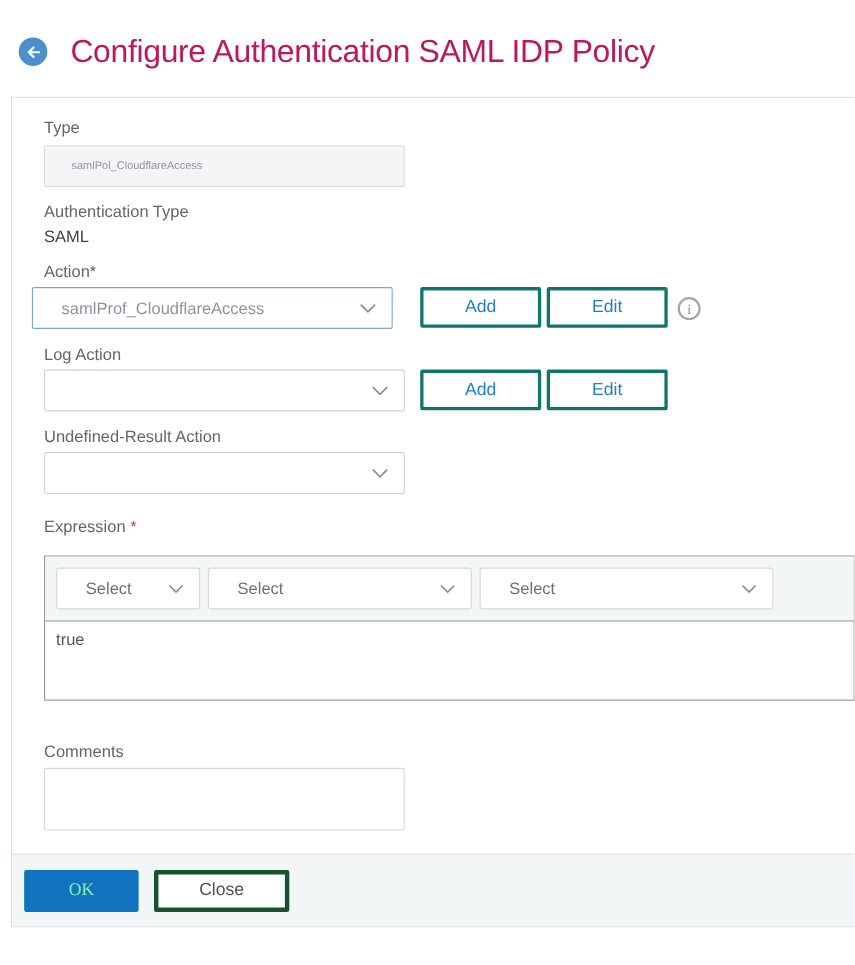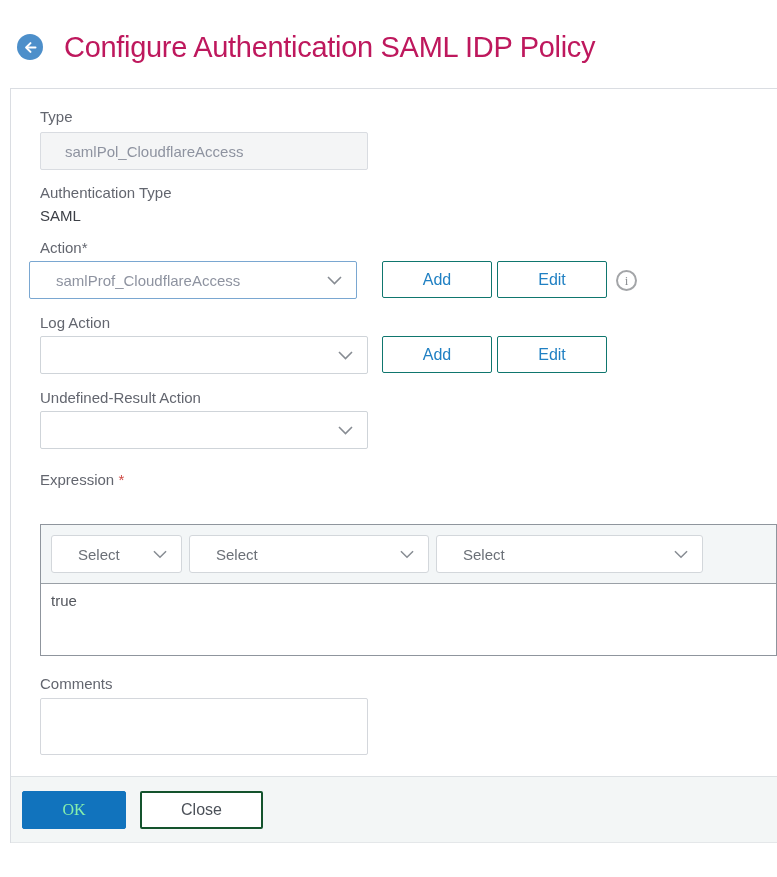--- a/index.html
+++ b/index.html
@@ -52,21 +52,21 @@
   }
   .required-mark { color: #cf4944; }
 
   .text-input {
     width: 328px; height: 38px;
     background: #f4f5f6;
     border: 1px solid #d9dce1;
     border-radius: 2px;
     padding: 0 22px 0 24px;
     font-family: "Liberation Sans", sans-serif;
-    font-size: 15px;
+    font-size: 10px;
     color: #8e93a0;
     outline: none;
   }
 
   .auth-value {
     font-size: 15px;
     font-weight: normal;
     color: #3c3f46;
   }
 
@@ -85,42 +85,42 @@
     font-size: 15px;
     color: #8e93a0;
     overflow: hidden;
     white-space: nowrap;
   }
   .custom-select .chev { flex: none; display: flex; }
 
   .btn-outline-blue {
     width: 110px; height: 37px;
     background: #ffffff;
-    border: 1px solid #0f766e;
+    border: 3px solid #0f766e;
     border-radius: 2px;
     color: #2080c3;
     font-family: "Liberation Sans", sans-serif;
     font-size: 16px;
     cursor: pointer;
   }
   .info-circle {
     width: 21px; height: 21px;
     border: 2px solid #a3a5a8;
     border-radius: 50%;
     background: #ffffff;
     display: flex; align-items: center; justify-content: center;
     font-family: "Liberation Serif", serif;
     font-size: 13px;
     color: #8d9094;
     cursor: pointer;
   }
 
   
   .expr-box {
-    left: 40px; top: 524px;
+    left: 40px; top: 505px;
     width: 737px; height: 132px;
     border: 1px solid #8f959d;
     background: #ffffff;
   }
   .expr-toolbar {
     position: relative;
     height: 59px;
     background: #f3f6f7;
     border-bottom: 1px solid #9aa0a6;
   }
@@ -174,21 +174,21 @@
     color: #86efac;
     font-family: Liberation Serif, serif;
     font-size: 16px;
     cursor: pointer;
   }
   .btn-secondary {
     position: absolute;
     left: 129px; top: 14px;
     width: 123px; height: 38px;
     background: #ffffff;
-    border: 2px solid #14532d;
+    border: 4px solid #14532d;
     border-radius: 2px;
     color: #4b5058;
     font-family: "Liberation Sans", sans-serif;
     font-size: 16px;
     cursor: pointer;
   }
 </style>
 </head>
 <body>
 

